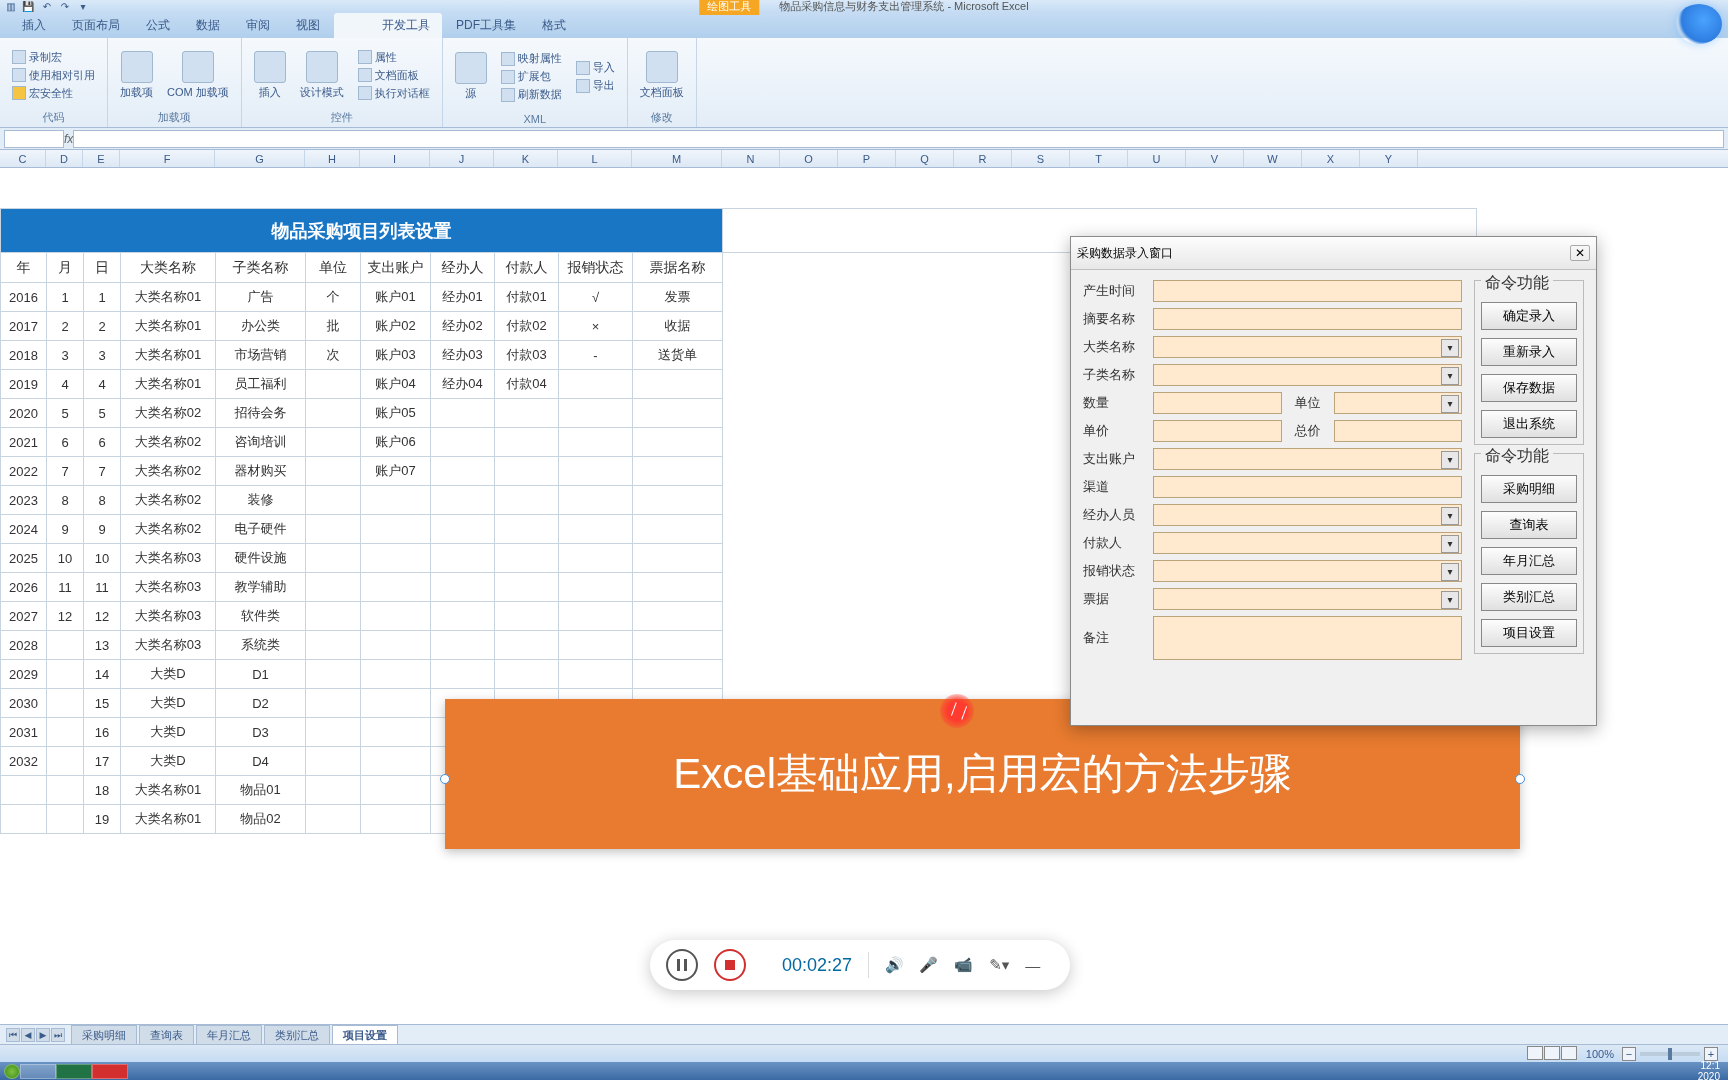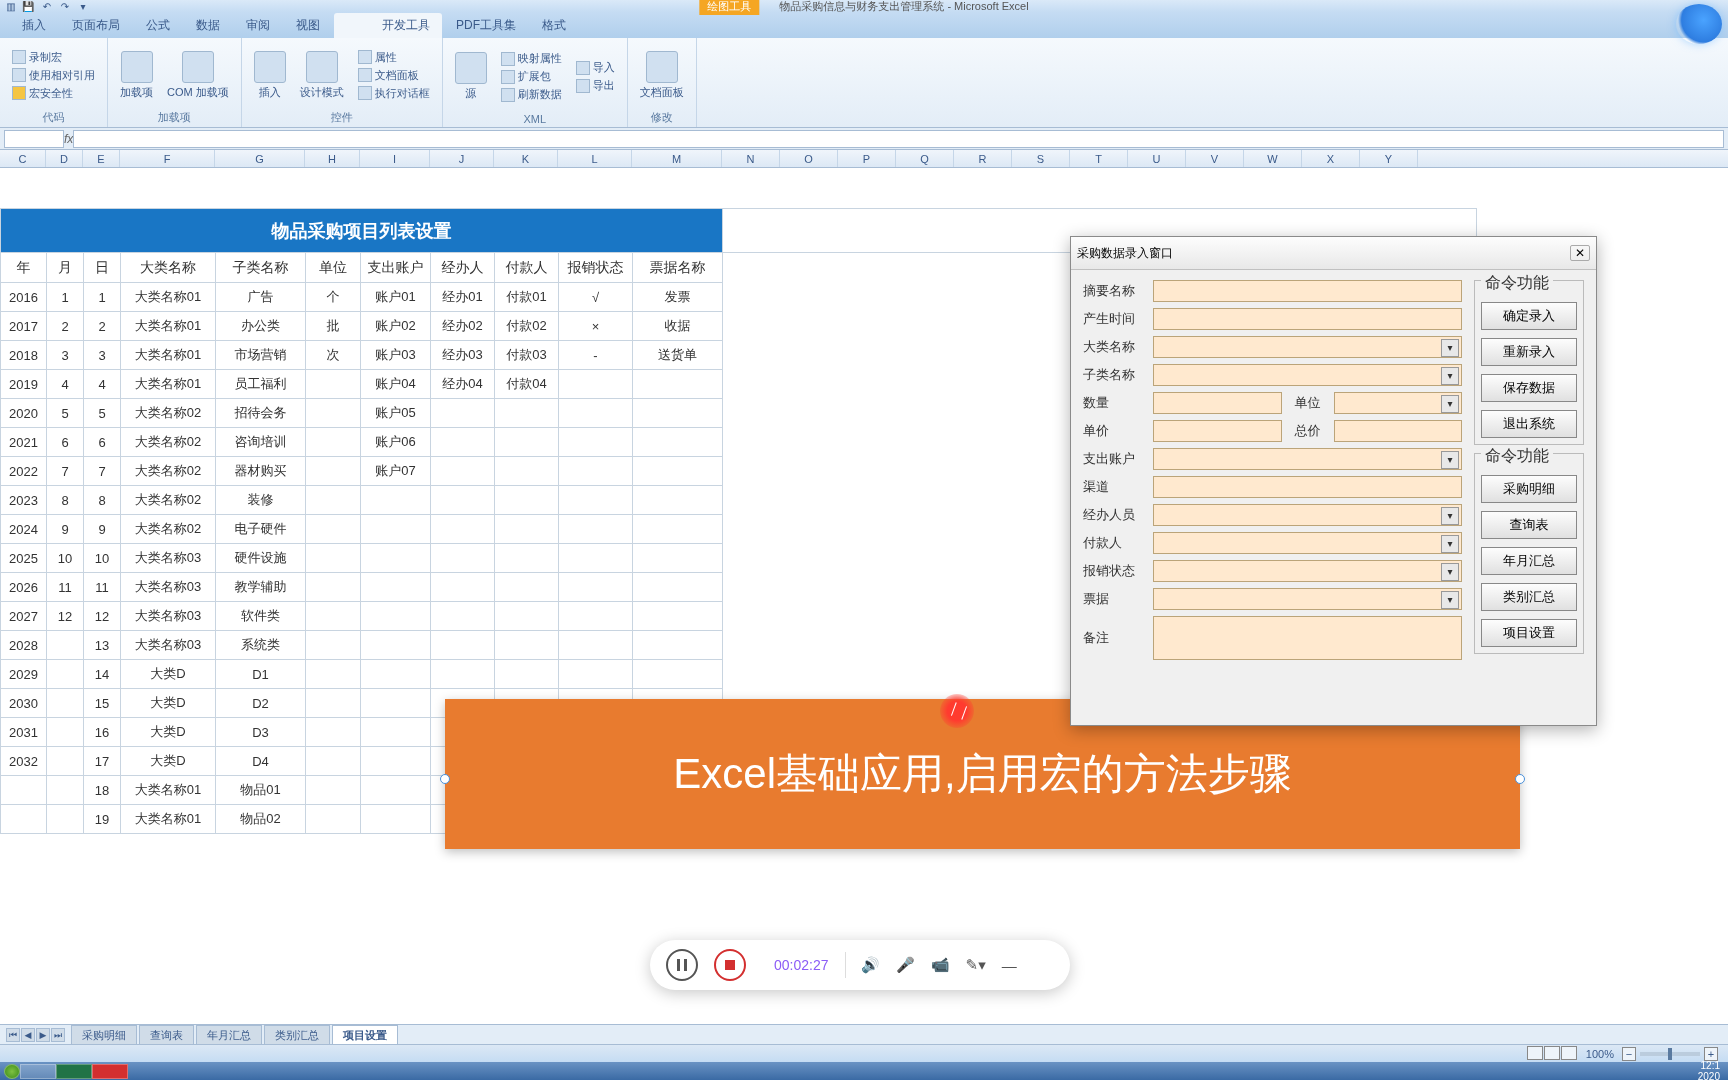--- a/index.html
+++ b/index.html
@@ -73,21 +73,21 @@
 .orange-handles::after { right: -5px; top: 50%; }
 .marker { position: absolute; left: 940px; top: 694px; width: 34px; height: 34px; border-radius: 50%; background: radial-gradient(circle, #ff3b2f 40%, rgba(255,59,47,.3) 70%, transparent 80%); z-index: 60; }
 .marker::after { content: ""; position: absolute; left: 13px; top: 10px; width: 10px; height: 14px; border-left: 1.5px solid #fff; border-right: 1.5px solid #fff; transform: rotate(20deg); }
 
 
 .rec-toolbar { position: absolute; left: 650px; top: 940px; width: 420px; height: 50px; background: #fff; border-radius: 26px; box-shadow: 0 3px 16px rgba(0,0,0,.22); display: flex; align-items: center; padding: 0 16px; gap: 16px; z-index: 70; font-size: 13px; }
 .rec-btn { width: 32px; height: 32px; border: 2px solid #555; border-radius: 50%; display: flex; align-items: center; justify-content: center; cursor: pointer; }
 .rec-btn.stop { border-color: #d32f2f; }
 .rec-pause-bars { width: 10px; height: 12px; border-left: 3px solid #555; border-right: 3px solid #555; }
 .rec-stop-sq { width: 10px; height: 10px; background: #d32f2f; }
-.rec-time { color: #8b5cf6; font-size: 14px; margin-left: 12px; }
+.rec-time { color: #0369a1; font-size: 18px; margin-left: 20px; }
 .rec-divider { width: 1px; height: 26px; background: #ddd; }
 .rec-ico { color: #555; font-size: 15px; cursor: pointer; }
 
 
 .sheet-tabs { position: absolute; left: 0; bottom: 36px; height: 20px; background: #e3edf7; display: flex; align-items: center; padding-left: 6px; gap: 2px; font-size: 11px; width: 100%; border-top: 1px solid #a7bcd4; }
 .sheet-nav { display: flex; gap: 1px; margin-right: 4px; }
 .sheet-nav span { width: 14px; height: 14px; background: #d0dce8; border: 1px solid #a7bcd4; text-align: center; line-height: 12px; font-size: 9px; color: #3a5a8a; cursor: pointer; }
 .sheet-tab { padding: 2px 10px; background: #d0dce8; border: 1px solid #a7bcd4; border-bottom: none; cursor: pointer; color: #3a5a8a; }
 .sheet-tab.active { background: #fff; font-weight: bold; }
 
@@ -543,25 +543,25 @@
 </div>
 
 <div class="userform">
   <div class="userform-title">
     <span>采购数据录入窗口</span>
     <span class="userform-close">✕</span>
   </div>
   <div class="userform-body">
     <div class="uf-left">
       <div class="uf-row">
+          <span class="uf-label">产生时间</span>
+          <div class="uf-input"></div>
+        </div>
+      <div class="uf-row">
           <span class="uf-label">摘要名称</span>
-          <div class="uf-input"></div>
-        </div>
-      <div class="uf-row">
-          <span class="uf-label">产生时间</span>
           <div class="uf-input"></div>
         </div>
       <div class="uf-row">
           <span class="uf-label">大类名称</span>
           <div class="uf-input uf-combo"></div>
         </div>
       <div class="uf-row">
           <span class="uf-label">子类名称</span>
           <div class="uf-input uf-combo"></div>
         </div>

